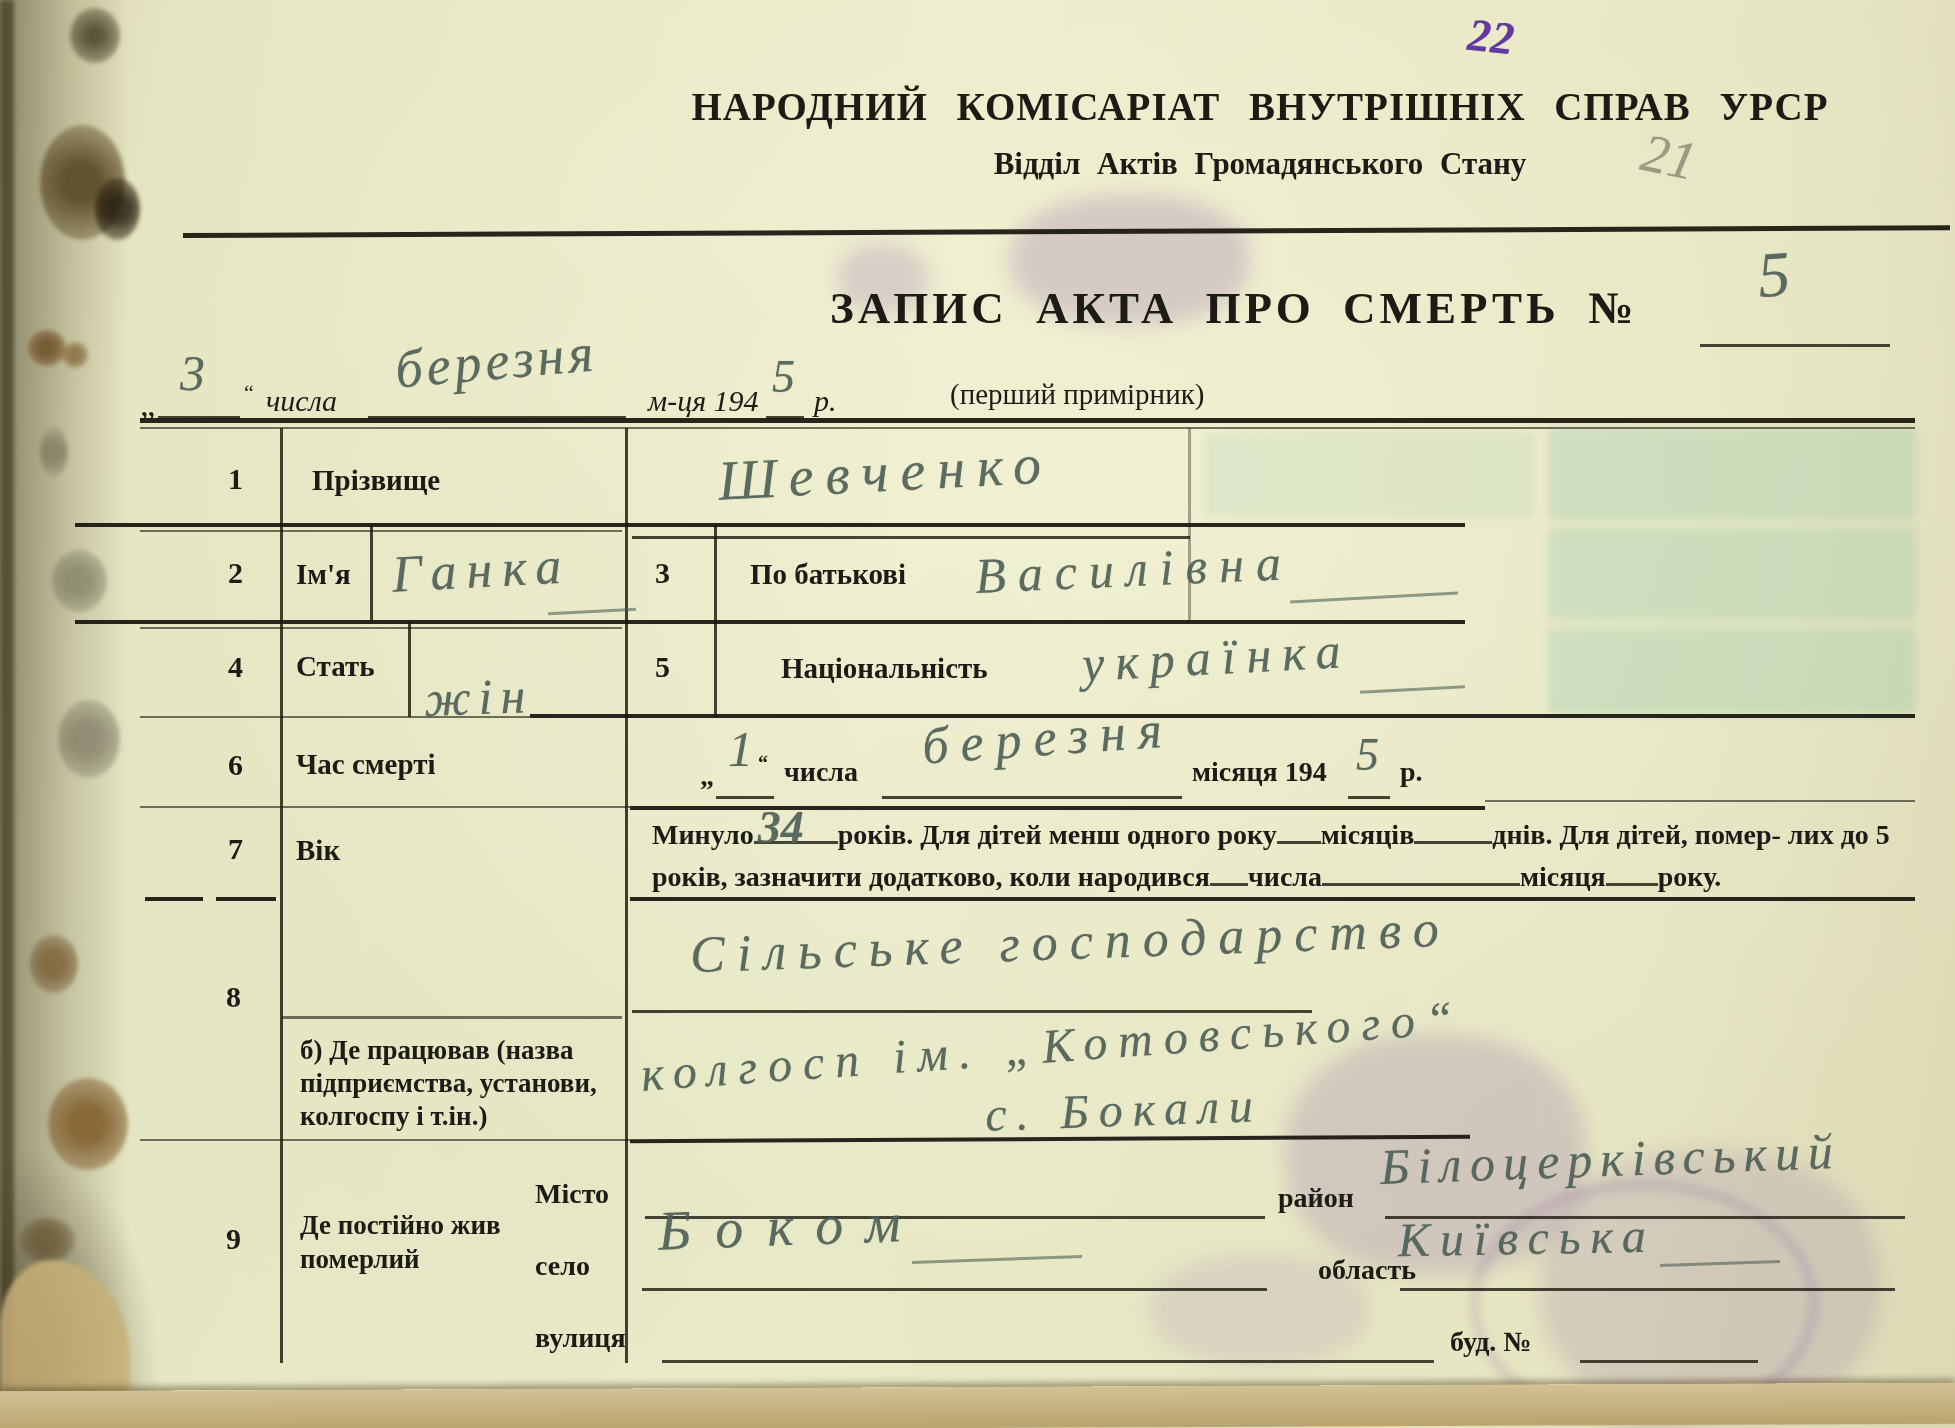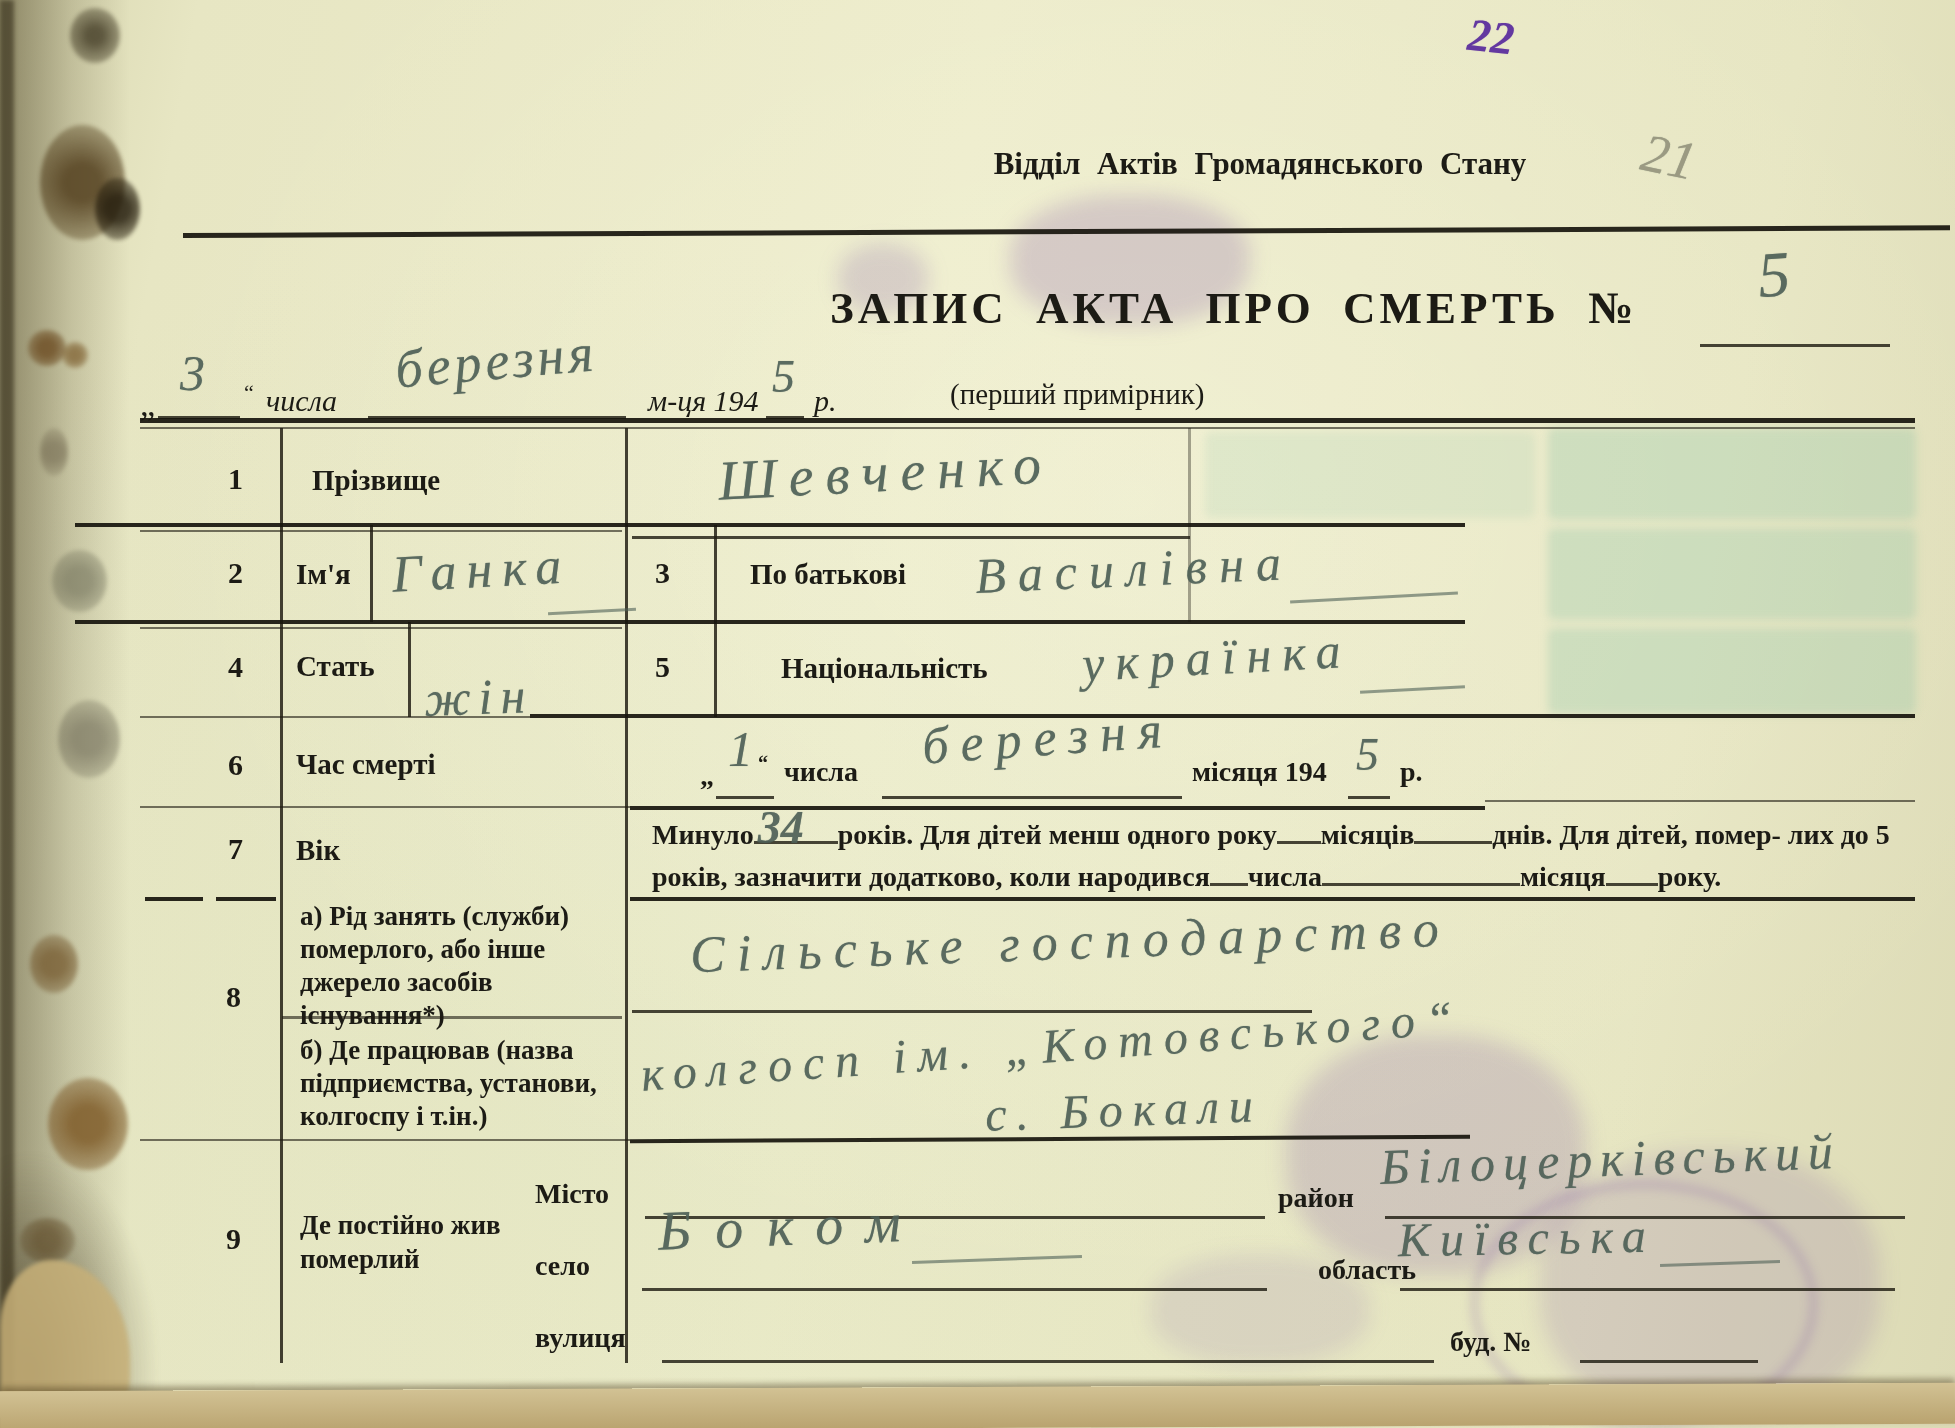--- a/index.html
+++ b/index.html
@@ -66,20 +66,21 @@
   <div class="smudge" style="left:1010px;top:195px;width:240px;height:130px;background:rgba(122,78,165,.22);"></div>
   <div class="smudge" style="left:838px;top:244px;width:90px;height:70px;background:rgba(122,78,165,.20);"></div>
   <div class="smudge" style="left:1286px;top:1035px;width:300px;height:240px;background:rgba(118,76,162,.20);"></div>
   <div class="smudge" style="left:1540px;top:1150px;width:340px;height:270px;background:rgba(118,76,162,.16);"></div>
   <div class="abs" style="left:1470px;top:1180px;width:330px;height:230px;border:9px solid rgba(115,70,160,.18);border-radius:50%;filter:blur(5px);"></div>
   <div class="smudge" style="left:1150px;top:1255px;width:220px;height:110px;background:rgba(118,76,162,.12);"></div>
 
   <div class="abs hw ink b" style="left:1468px;top:10px;font-size:46px;transform:rotate(6deg);">22</div>
   <div class="abs hw pencil" style="left:1642px;top:126px;font-size:54px;transform:rotate(12deg);">21</div>
 
+  <div class="abs print b" style="left:620px;top:84px;width:1280px;text-align:center;font-size:39px;letter-spacing:1px;word-spacing:18px;">НАРОДНИЙ КОМІСАРІАТ ВНУТРІШНІХ СПРАВ УРСР</div>
   <div class="abs print b" style="left:620px;top:146px;width:1280px;text-align:center;font-size:31px;word-spacing:9px;">Відділ Актів Громадянського Стану</div>
   <div class="abs rule" style="left:183px;top:233px;width:1767px;height:5px;transform:rotate(-.25deg);transform-origin:left center;"></div>
 
   <div class="abs print b" style="left:830px;top:282px;font-size:45px;letter-spacing:4px;word-spacing:13px;">ЗАПИС АКТА ПРО СМЕРТЬ №</div>
   <div class="abs hw" style="left:1758px;top:238px;font-size:64px;transform:rotate(-4deg);">5</div>
   <div class="abs uline" style="left:1700px;top:344px;width:190px;"></div>
 
   <div class="abs print" style="left:140px;top:386px;font-size:34px;">„</div>
   <div class="abs hw" style="left:180px;top:344px;font-size:50px;">3</div>
   <div class="abs uline" style="left:158px;top:416px;width:82px;"></div>
@@ -151,21 +152,20 @@
   <div class="abs print b" style="left:296px;top:834px;font-size:29px;">Вік</div>
   <div class="abs fieldline" style="left:652px;top:814px;width:1272px;">
     <span>Минуло</span><span class="blank" style="width:84px;"><span class="hw hw-over" style="font-size:46px;">34</span></span><span>років. Для дітей менш одного року</span><span class="blank" style="width:44px;"></span><span>місяців</span><span class="blank" style="width:78px;"></span><span>днів. Для дітей, помер-</span>
     <span>лих до 5 років, зазначити додатково, коли народився</span><span class="blank" style="width:38px;"></span><span>числа</span><span class="blank" style="width:198px;"></span><span>місяця</span><span class="blank" style="width:52px;"></span><span>року.</span>
   </div>
   <div class="abs rule" style="left:630px;top:897px;width:1285px;"></div>
   <div class="abs rule" style="left:145px;top:897px;width:58px;"></div>
   <div class="abs rule" style="left:216px;top:897px;width:60px;"></div>
 
   <div class="abs print b" style="left:226px;top:980px;font-size:30px;">8</div>
-  <div class="abs print b" style="left:300px;top:900px;width:318px;font-size:27px;line-height:33px;white-space:normal;">а) Рід занять (служби) померлого, або інше джерело засобів існування*)</div>
   <div class="abs rule-thin" style="left:282px;top:1016px;width:340px;height:3px;"></div>
   <div class="abs print b" style="left:300px;top:1034px;width:318px;font-size:27px;line-height:33px;white-space:normal;">б) Де працював (назва підприємства, установи, колгоспу і т.ін.)</div>
   <div class="abs hw" style="left:690px;top:912px;font-size:52px;letter-spacing:12px;transform:rotate(-2deg);">Сільське господарство</div>
   <div class="abs uline" style="left:632px;top:1010px;width:680px;"></div>
   <div class="abs hw" style="left:640px;top:1018px;font-size:48px;letter-spacing:11px;transform:rotate(-4deg);">колгосп ім. „Котовського“</div>
   <div class="abs hw" style="left:985px;top:1082px;font-size:48px;letter-spacing:10px;transform:rotate(-2deg);">с. Бокали</div>
   <div class="abs rule" style="left:630px;top:1137px;width:840px;transform:rotate(-.3deg);"></div>
   <div class="abs rule-thin" style="left:140px;top:1139px;width:490px;"></div>
 
   <div class="abs print b" style="left:226px;top:1222px;font-size:30px;">9</div>

